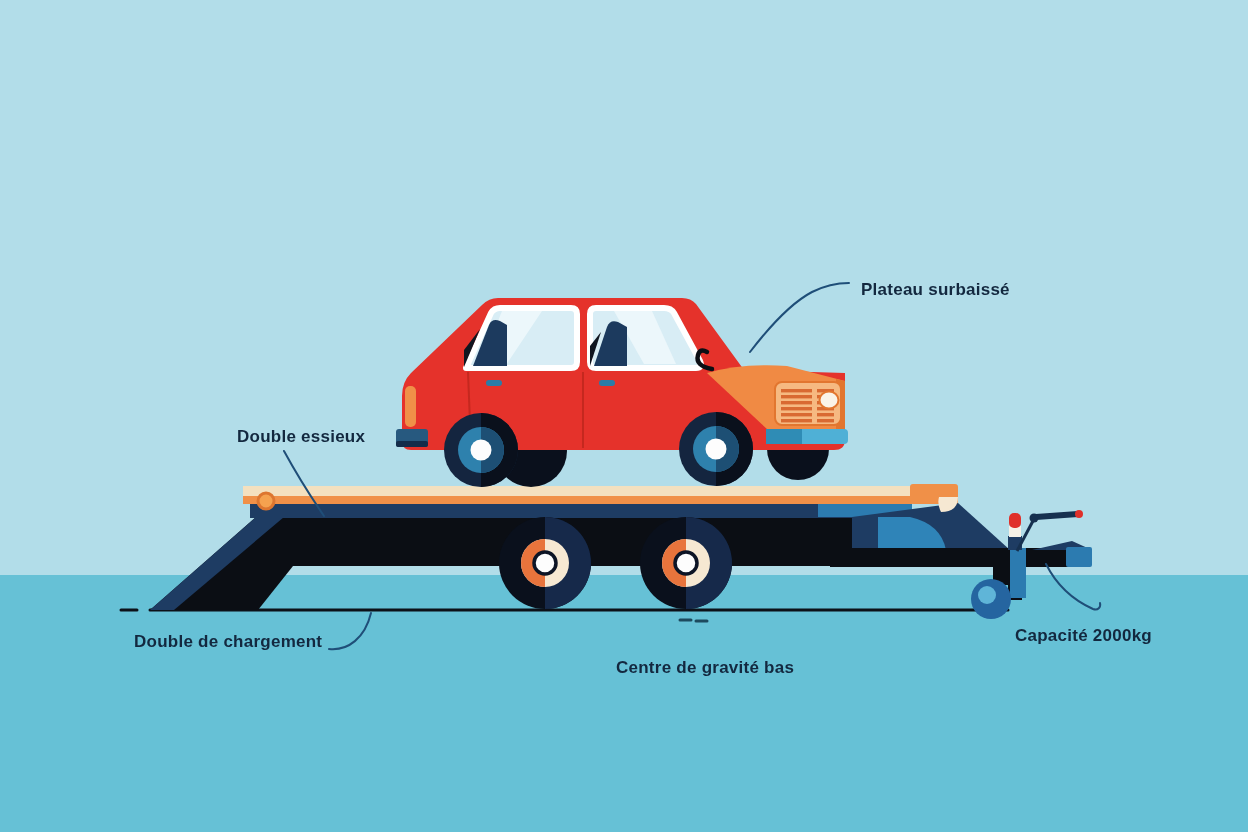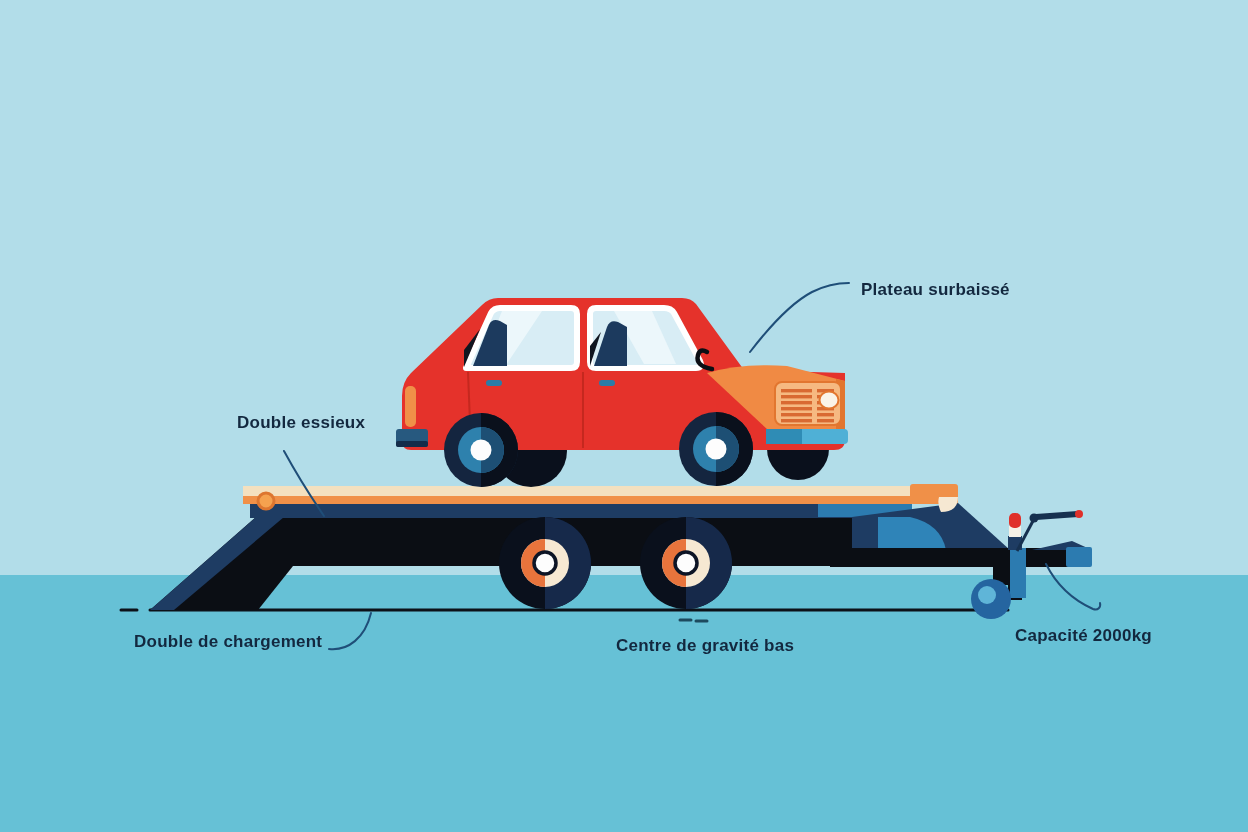--- a/index.html
+++ b/index.html
@@ -182,17 +182,17 @@
 
   <g style="stroke:var(--leader)" stroke-width="2" fill="none" stroke-linecap="round">
     <path d="M750,352 C770,326 793,302 812,292 C824,286 838,283 849,283"></path>
     <path d="M284,451 C296,473 311,497 324,516"></path>
     <path d="M329,649 C348,651 365,638 371,613"></path>
     <path d="M1046,564 C1056,584 1073,600 1093,609 C1098,611 1101,607 1100,603"></path>
   </g>
 </svg>
 
   <div class="callout" style="left:861px;top:280px;">Plateau surbaissé</div>
-  <div class="callout" style="left:237px;top:413px;">Double essieux</div>
+  <div class="callout" style="left:237px;top:427px;">Double essieux</div>
   <div class="callout" style="left:134px;top:632px;">Double de chargement</div>
-  <div class="callout" style="left:616px;top:636px;">Centre de gravité bas</div>
+  <div class="callout" style="left:616px;top:658px;">Centre de gravité bas</div>
   <div class="callout" style="left:1015px;top:626px;text-align:center;">Capacité 2000kg</div>
 </div>
 
 </body></html>

